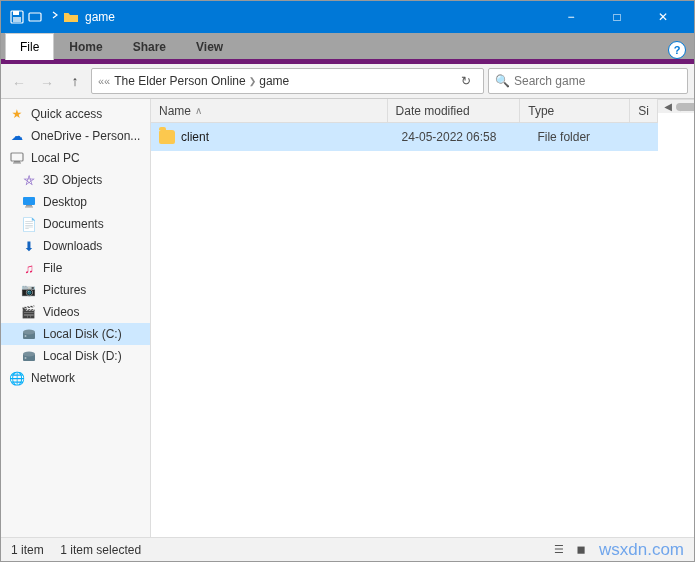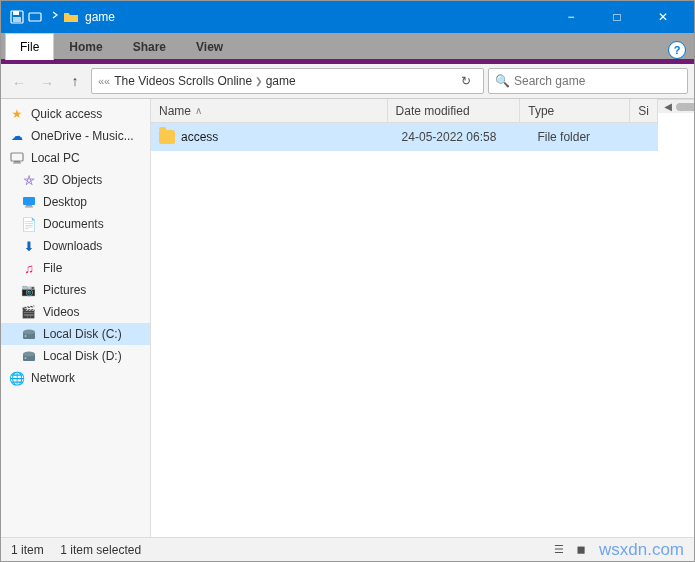--- a/index.html
+++ b/index.html
@@ -435,21 +435,21 @@
   </div>
 
   <div class="address-row">
     <div class="nav-btn disabled">←</div>
     <div class="nav-btn disabled">→</div>
     <div class="nav-btn">↑</div>
 
     <div class="address-bar">
       <span style="color:#888;font-size:11px;">««</span>
       <div class="address-breadcrumb">
-        <span class="breadcrumb-item">The Videos Scrolls Online</span>
+        <span class="breadcrumb-item">The Elder Person Online</span>
         <span class="breadcrumb-chevron">❯</span>
         <span class="breadcrumb-item">game</span>
       </div>
       <div class="refresh-btn">↻</div>
     </div>
 
     <div class="search-box">
       <span class="search-icon-small">🔍</span>
       <input class="search-input-field" type="text" readonly="" placeholder="Search game" style="">
     </div>
@@ -459,21 +459,21 @@
 
     <div class="sidebar">
 
       <div class="sidebar-item">
         <div class="sidebar-icon icon-quickaccess">★</div>
         <span>Quick access</span>
       </div>
 
       <div class="sidebar-item">
         <div class="sidebar-icon icon-onedrive">☁</div>
-        <span>OneDrive - Music...</span>
+        <span>OneDrive - Person...</span>
       </div>
 
       <div class="sidebar-item">
         <div class="sidebar-icon icon-thispc">
           <svg width="14" height="12" viewBox="0 0 14 12">
             <rect x="1" y="1" width="12" height="8" rx="1" fill="none" stroke="#888" stroke-width="1.2"></rect>
             <rect x="4" y="9" width="6" height="1.5" fill="#888"></rect>
             <rect x="3" y="10.5" width="8" height="1" fill="#888"></rect>
           </svg>
         </div>
@@ -566,21 +566,21 @@
           </div>
           <div class="col-header col-size">
             <span>Si</span>
           </div>
         </div>
 
         <div class="file-list">
           <div class="file-row selected">
             <div class="file-cell file-cell-name">
               <div class="folder-icon-sm"></div>
-              <span>access</span>
+              <span>client</span>
             </div>
             <div class="file-cell file-cell-date">
               <span>24-05-2022 06:58</span>
             </div>
             <div class="file-cell file-cell-type">
               <span>File folder</span>
             </div>
             <div class="file-cell file-cell-size">
               <span></span>
             </div>

